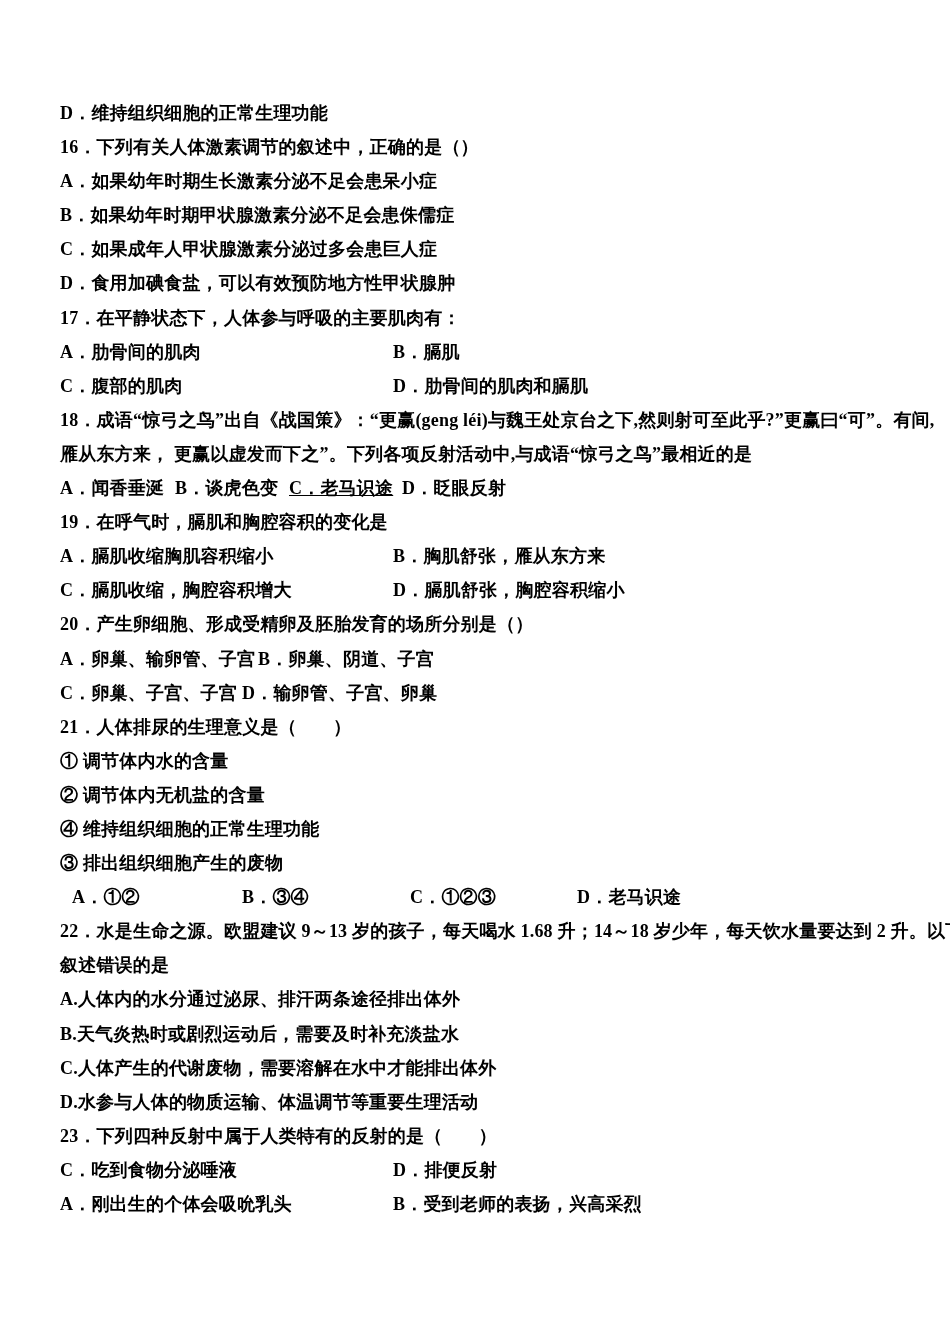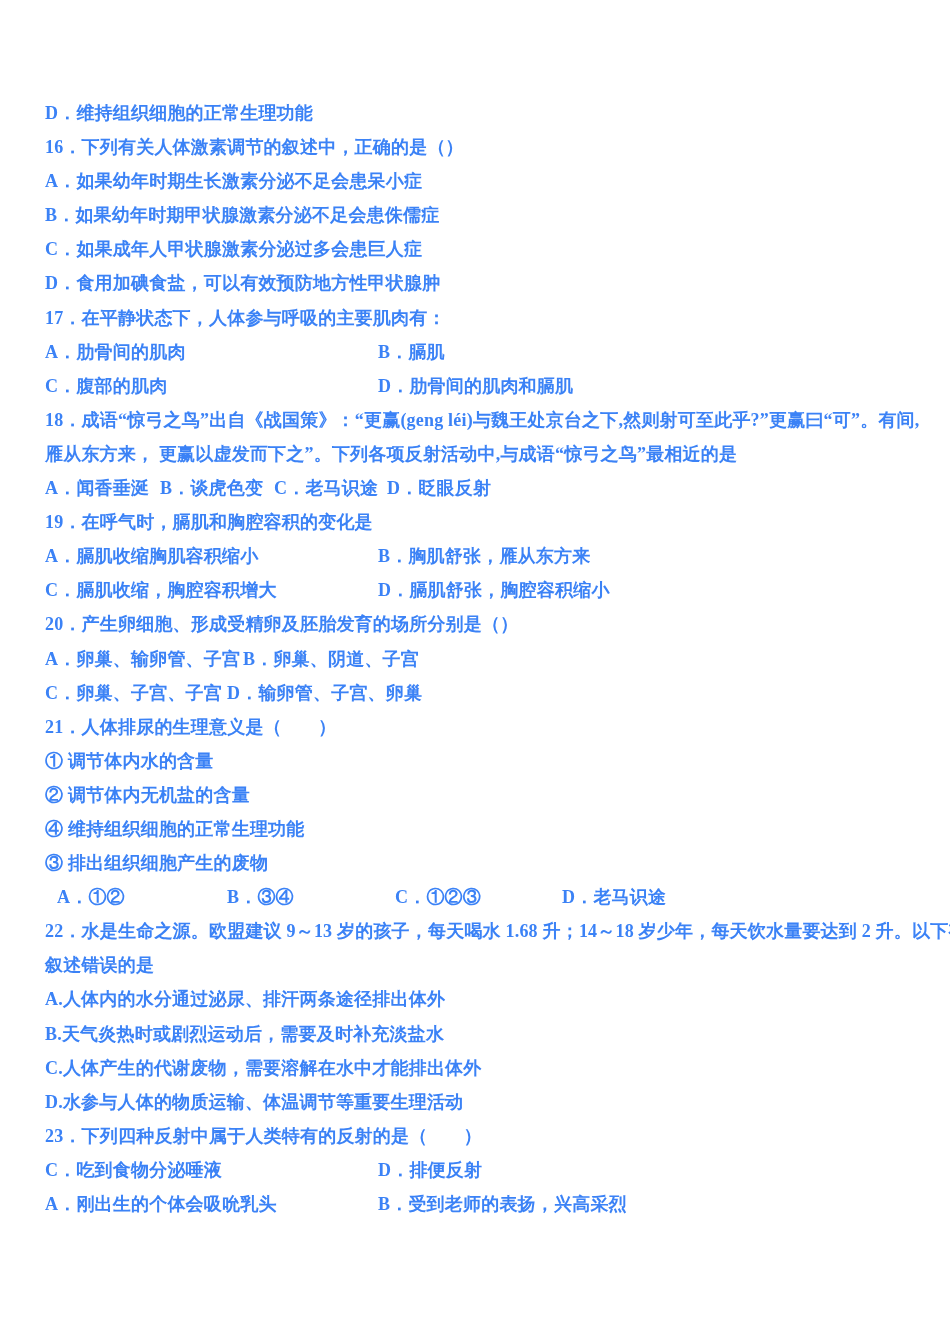--- a/index.html
+++ b/index.html
@@ -5,44 +5,44 @@
   html, body {
     margin: 0;
     padding: 0;
     width: 950px;
     height: 1344px;
     background: #ffffff;
     overflow: hidden;
   }
   .doc {
     position: absolute;
-    left: 45px;
+    left: 60px;
     top: 96px;
     width: 862px;
     font-family: "Liberation Serif", "DejaVu Serif", serif;
     font-size: 18px;
     font-weight: 600;
-    color: #3b82f6;
+    color: #000000;
     letter-spacing: 0.2px;
   }
   .ln {
     height: 34.1px;
     line-height: 34.1px;
     white-space: nowrap;
   }
   .c { display: inline-block; }
   .w333 { width: 333px; }
   .w198 { width: 198px; }
   .w182 { width: 182px; }
   .w170 { width: 170px; margin-left: 12px; }
   .w168 { width: 168px; }
   .w167 { width: 167px; }
   .w115 { width: 115px; }
   .w114 { width: 114px; }
-  .w113 { width: 113px; }
+  .w113 { width: 113px; text-decoration: underline; }
 </style>
 </head>
 <body>
 
 <div class="doc">
 
   <div class="ln">D．维持组织细胞的正常生理功能</div>
 
   <div class="ln">16．下列有关人体激素调节的叙述中，正确的是（）</div>
   <div class="ln">A．如果幼年时期生长激素分泌不足会患呆小症</div>

